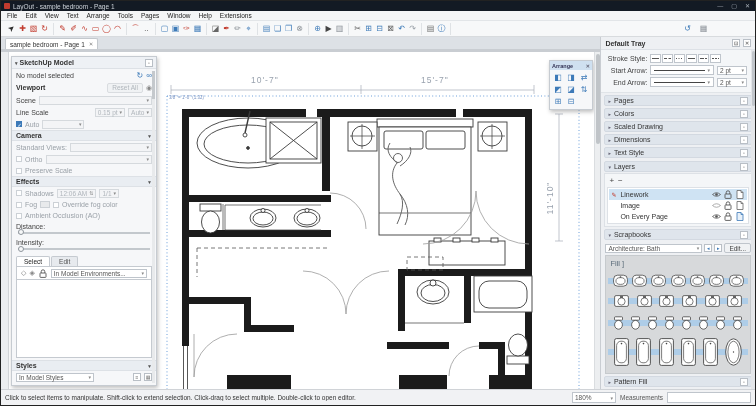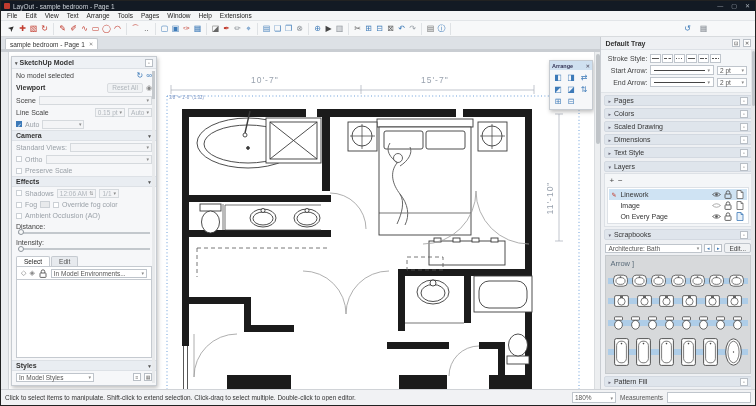--- a/index.html
+++ b/index.html
@@ -695,21 +695,21 @@
         <span class="combo" style="flex:1">
           <span>Architecture: Bath</span>
             <span class="sp"></span>
             <span class="caret">▾</span>
           </span>
         <span class="minibtn" style="color:#3d7ab8;">◂</span>
         <span class="minibtn" style="color:#3d7ab8;">▸</span>
         <span class="btn">Edit...</span>
       </div>
       <div class="preview">
-        <div class="ptitle">Arrow ]</div>
+        <div class="ptitle">Fill ]</div>
         <div id="fixrows" style="flex:1;display:flex;flex-direction:column;justify-content:space-around;">
             <div class="frow">
               <span class="stripe"></span>
               <span class="fix">
                 <svg width="15" height="13" viewBox="0 0 15 13">
                   <rect x="0.6" y="1.2" width="13.8" height="11" rx="4" fill="#fff" stroke="#444" stroke-width="0.8"></rect>
                   <ellipse cx="7.5" cy="7" rx="4.6" ry="3.4" fill="none" stroke="#444" stroke-width="0.7"></ellipse>
                   <circle cx="7.5" cy="3" r="0.8" fill="#444"></circle>
                 </svg>
               </span>

